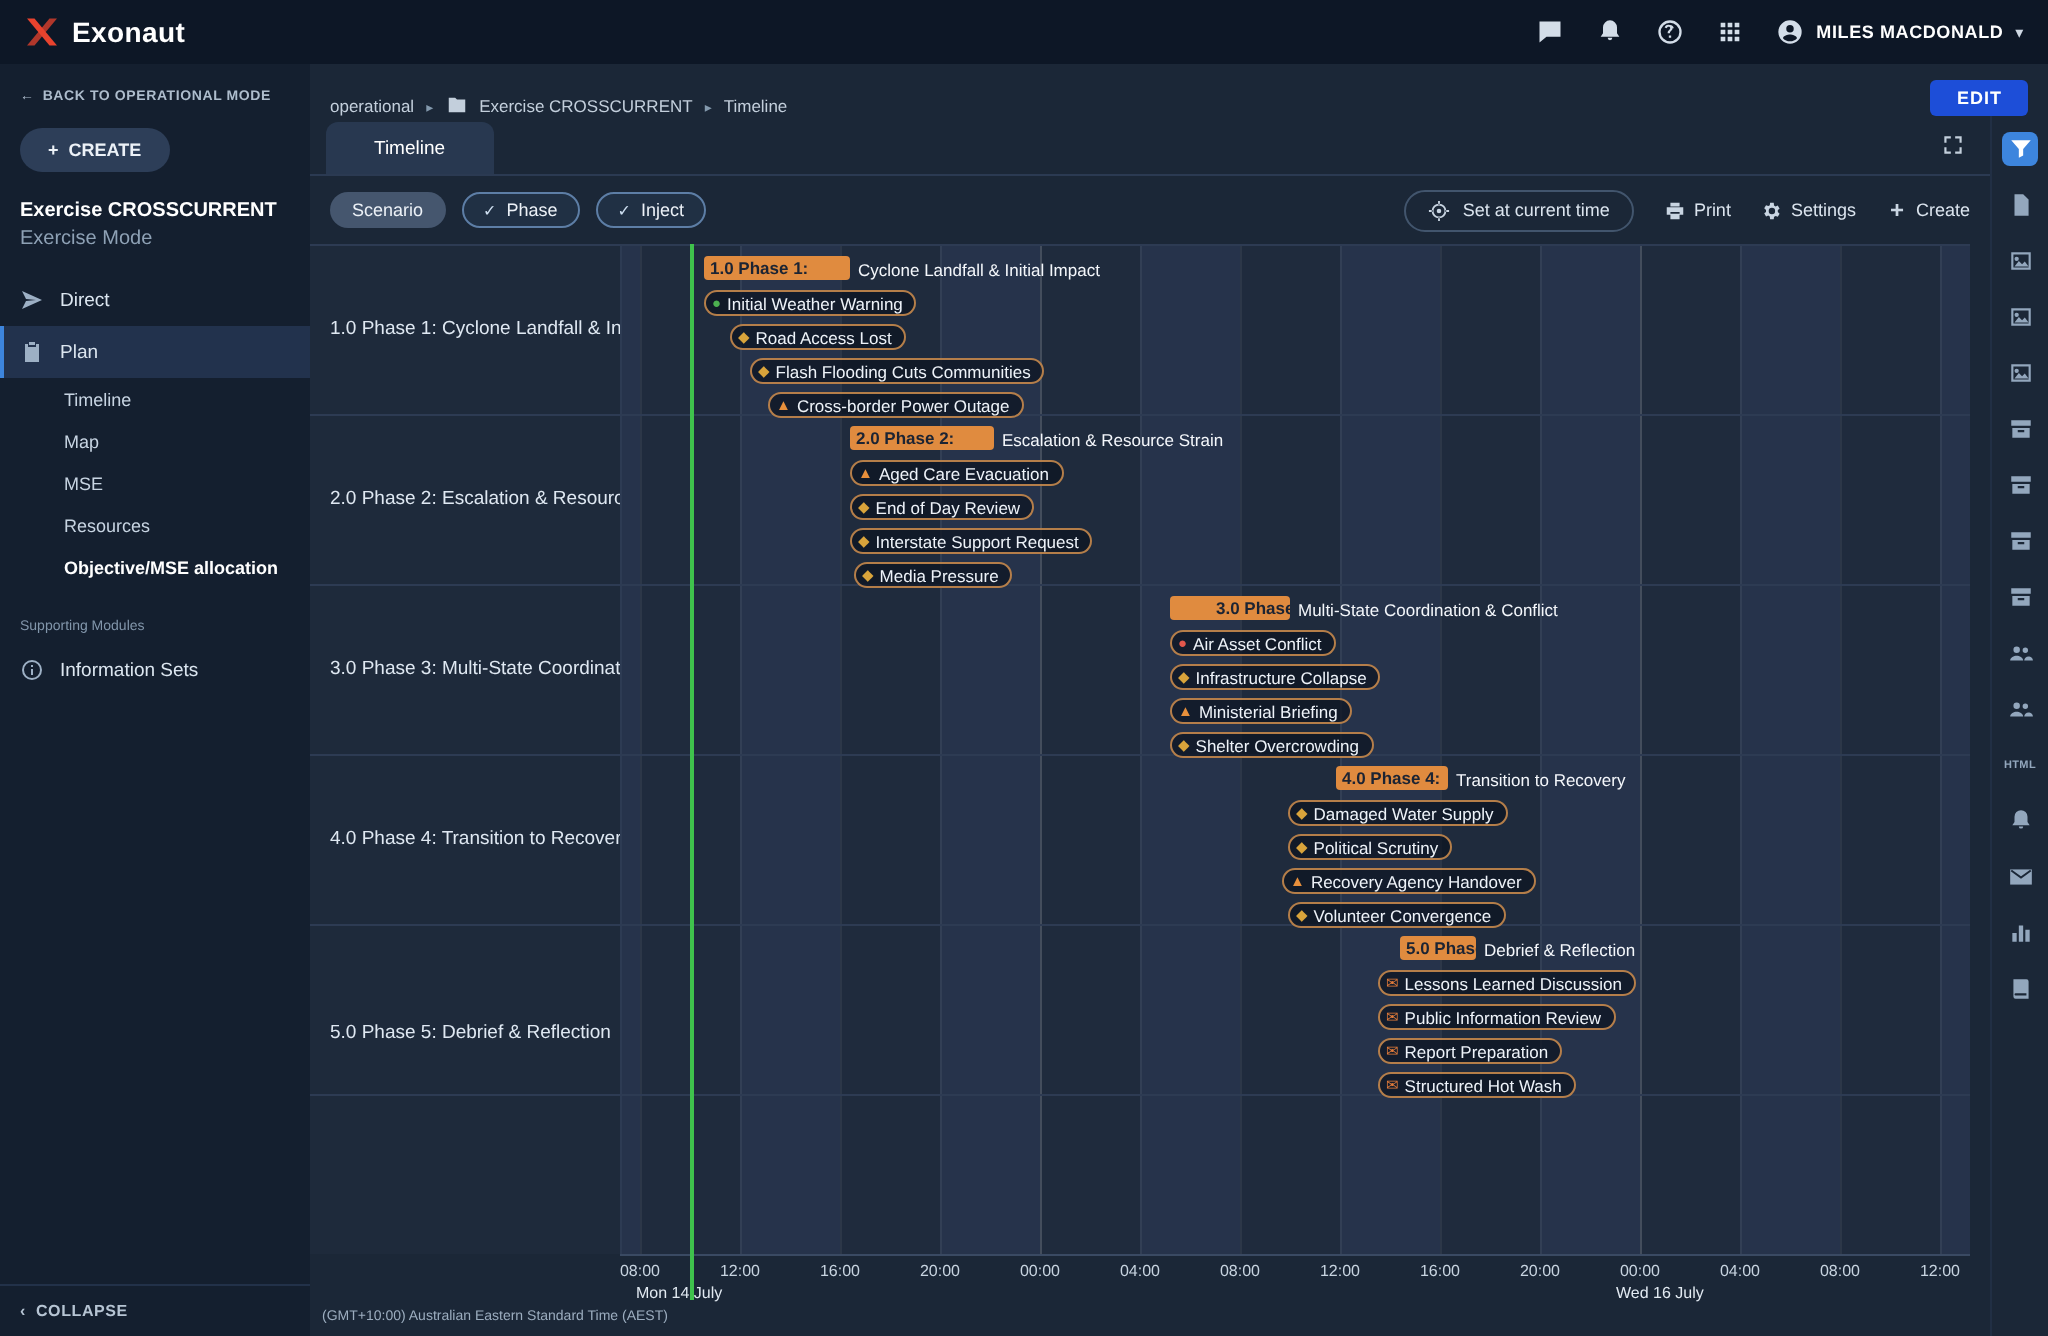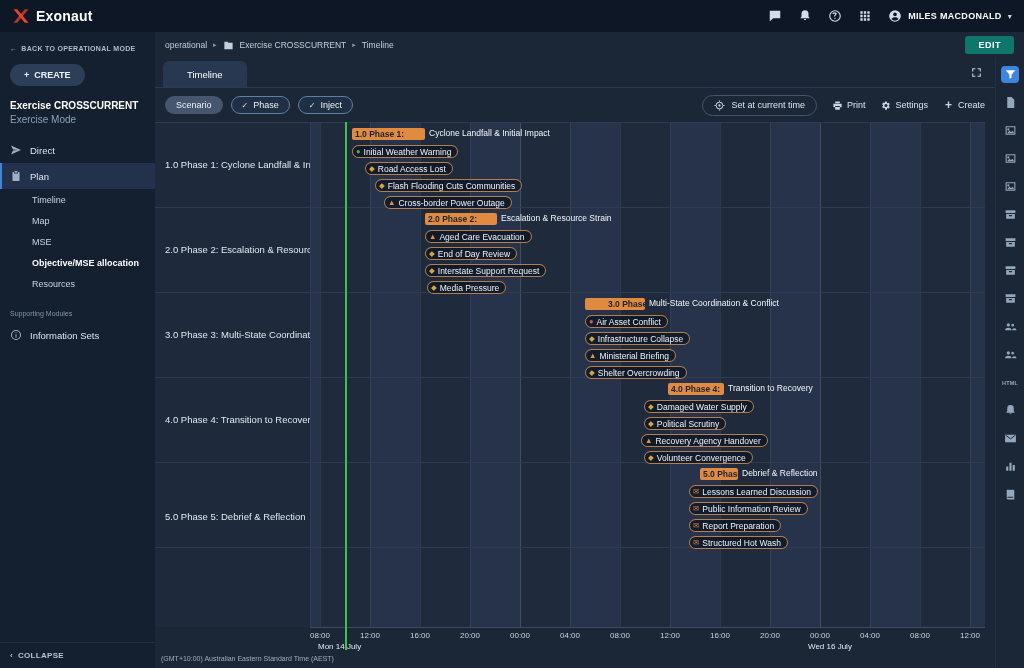--- a/index.html
+++ b/index.html
@@ -33,26 +33,26 @@
   .sb-ex-name{font-size:10px;font-weight:bold;color:#fff}
   .sb-ex-mode{font-size:10px;color:#8ea1b5;margin-top:3px}
   .nav-item{height:26px;display:flex;align-items:center;gap:8px;padding:0 10px;font-size:9.5px;color:#dce6f0;cursor:pointer}
   .nav-item.active{background:#22324d;box-shadow:inset 2px 0 0 #3d85dd}
   .nav-ic{width:12px;height:12px;color:#9db0c5;display:flex}.nav-ic svg{width:12px;height:12px}
   .nav-sub{height:21px;display:flex;align-items:center;padding:0 10px 0 32px;font-size:9px;color:#c7d4e2;cursor:pointer}
   .nav-sub.bold{color:#fff;font-weight:bold}
   .nav-section{padding:16px 10px 5px;font-size:7px;color:#8296ab}
   .sb-collapse{margin-top:auto;border-top:1px solid #223149;height:26px;display:flex;align-items:center;gap:5px;padding:0 10px;font-size:8px;font-weight:bold;color:#b6c4d3;letter-spacing:.3px;cursor:pointer}
   
-  .crumbbar{height:26px;display:flex;align-items:center;padding:0 10px;gap:6px}
+  .crumbbar{height:26px;display:flex;align-items:flex-end;padding:0 10px;gap:6px}
   .crumb{font-size:8.5px;color:#c3cfdc;cursor:pointer}
   .crumb.current{cursor:default}
   .crumb-sep{font-size:7px;color:#8399ad}
   .crumb-ic{width:11px;height:11px;color:#c3cfdc}.crumb-ic svg{width:11px;height:11px}
-  .edit-btn{margin-left:auto;background:#0f766e;border:none;color:#fff;font-size:9px;font-weight:bold;padding:4px 13px;border-radius:3px;letter-spacing:.5px;cursor:pointer;font-family:inherit}
+  .edit-btn{margin-left:auto;background:#1d4ed8;border:none;color:#fff;font-size:9px;font-weight:bold;padding:4px 13px;border-radius:3px;letter-spacing:.5px;cursor:pointer;font-family:inherit}
   
   .tabbar{height:30px;display:flex;align-items:flex-end;border-bottom:1px solid #2b3a52;padding-left:8px}
   .tab{height:26px;padding:0 24px;display:flex;align-items:center;background:#283850;color:#fff;font-size:9.5px;border-radius:6px 6px 0 0;cursor:pointer}
   .fullscreen{margin-left:auto;align-self:center;margin-right:12px;color:#c3cfdc;width:13px;height:13px;cursor:pointer}
   .fullscreen svg{width:13px;height:13px}
   
   .toolbar{height:34px;display:flex;align-items:center;padding:0 10px;gap:9px}
   .group-select{position:relative;width:120px;height:23px;border:1px solid #4e6078;border-radius:4px;display:flex;align-items:center;padding:0 8px;cursor:pointer}
   .gs-label{position:absolute;top:-5px;left:6px;font-size:6.5px;color:#9db0c4;background:#1b2737;padding:0 3px}
   .gs-value{font-size:9px;color:#ecf1f7;flex:1;white-space:nowrap}
@@ -71,21 +71,21 @@
   .tl-labels{position:absolute;left:0;top:0;width:155px;height:505px;background:#1e2a3b}
   .row-label{position:absolute;left:0;width:155px;height:85px;display:flex;align-items:center;padding:0 10px;font-size:9.5px;color:#dfe8f2;white-space:nowrap;overflow:hidden}
   .tl-grid{position:absolute;left:155px;top:0;width:675px;height:505px;overflow:hidden;background:#233047}
   .band{position:absolute;top:0;height:505px}
   .band.a{background:#1f2b3d}.band.b{background:#26334b}
   .vline{position:absolute;top:0;height:505px;width:1px;background:rgba(255,255,255,.06)}
   .vline.day{background:rgba(255,255,255,.16)}
   .hsep{position:absolute;left:0;width:830px;height:1px;background:#2d3b53;z-index:2}
   .vdiv{position:absolute;left:155px;top:0;width:1px;height:505px;background:#2d3b53;z-index:2}
   .nowline{position:absolute;top:0;width:2px;height:528px;background:#3fc24c;z-index:3}
-  .phase-bar{position:absolute;display:flex;align-items:flex-start;z-index:5;height:12px;cursor:pointer}
+  .phase-bar{position:absolute;display:flex;align-items:flex-end;z-index:5;height:12px;cursor:pointer}
   .pb-fill{height:12px;background:#e08b3f;border-radius:2px;display:flex;align-items:center;overflow:hidden;flex-shrink:0}
   .pb-prefix{font-size:8.5px;font-weight:bold;color:#1c2433;padding:0 3px;white-space:nowrap}
   .pb-rest{font-size:8.5px;color:#f4f7fb;margin-left:4px;white-space:nowrap}
   .chip{position:absolute;height:13px;display:inline-flex;align-items:center;gap:3px;padding:0 6px 0 3px;border:1px solid rgba(222,152,82,.8);border-radius:7px;background:rgba(13,20,32,.72);z-index:5;white-space:nowrap;cursor:pointer}
   .chip .ic{font-size:7.5px;line-height:1}
   .chip .lbl{font-size:8.5px;color:#eef3f9}
   .axis{position:absolute;left:155px;top:505px;width:675px;height:26px;border-top:1px solid #3a4a63;overflow:hidden}
   .tick-lbl{position:absolute;top:3px;transform:translateX(-50%);font-size:8px;color:#c8d4e0;white-space:nowrap}
   .day-lbl{position:absolute;top:14px;font-size:8px;color:#e2eaf2;white-space:nowrap}
   .tz-note{position:absolute;left:6px;top:533px;font-size:7px;color:#9cadbf}
@@ -165,22 +165,22 @@
             <svg viewBox="0 0 24 24" fill="currentColor">
               <path d="M9 2h6v3H9z"></path>
               <path d="M5 4h3v3h8V4h3v18H5z"></path>
             </svg>
           </span>
           <span>Plan</span>
         </div>
         <div class="nav-sub">Timeline</div>
         <div class="nav-sub">Map</div>
         <div class="nav-sub">MSE</div>
+        <div class="nav-sub">Resources</div>
         <div class="nav-sub bold">Objective/MSE allocation</div>
-        <div class="nav-sub">Resources</div>
         <div class="nav-section">Supporting Modules</div>
         <div class="nav-item">
           <span class="nav-ic">
             <svg viewBox="0 0 24 24" fill="currentColor">
               <path d="M12 2a10 10 0 1 0 0 20 10 10 0 0 0 0-20zm0 18a8 8 0 1 1 0-16 8 8 0 0 1 0 16zm-1-11h2V7h-2zm0 8h2v-6h-2z"></path>
             </svg>
           </span>
           <span>Information Sets</span>
         </div>
       </div>

